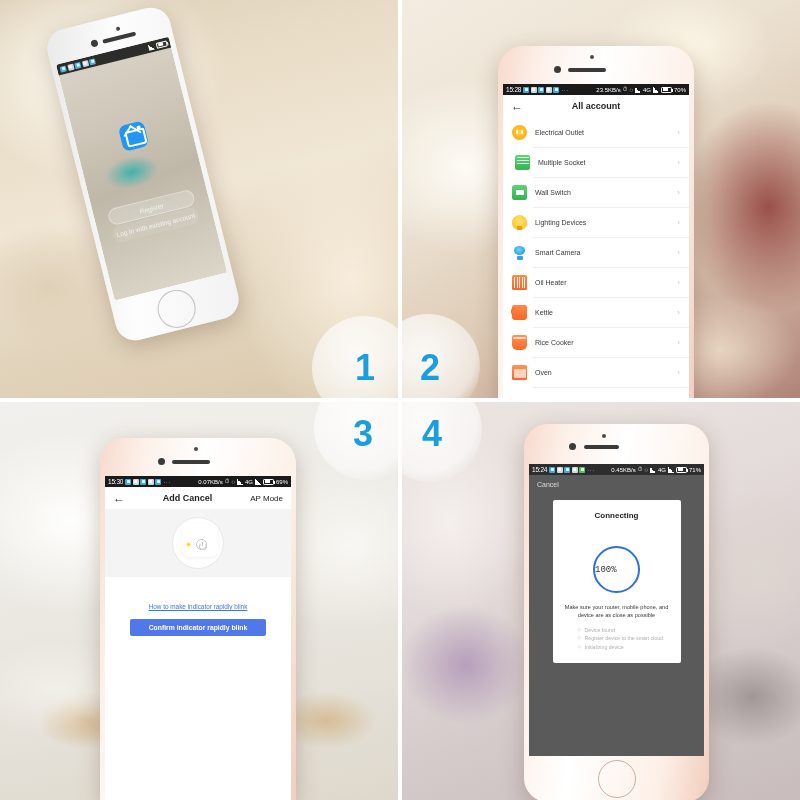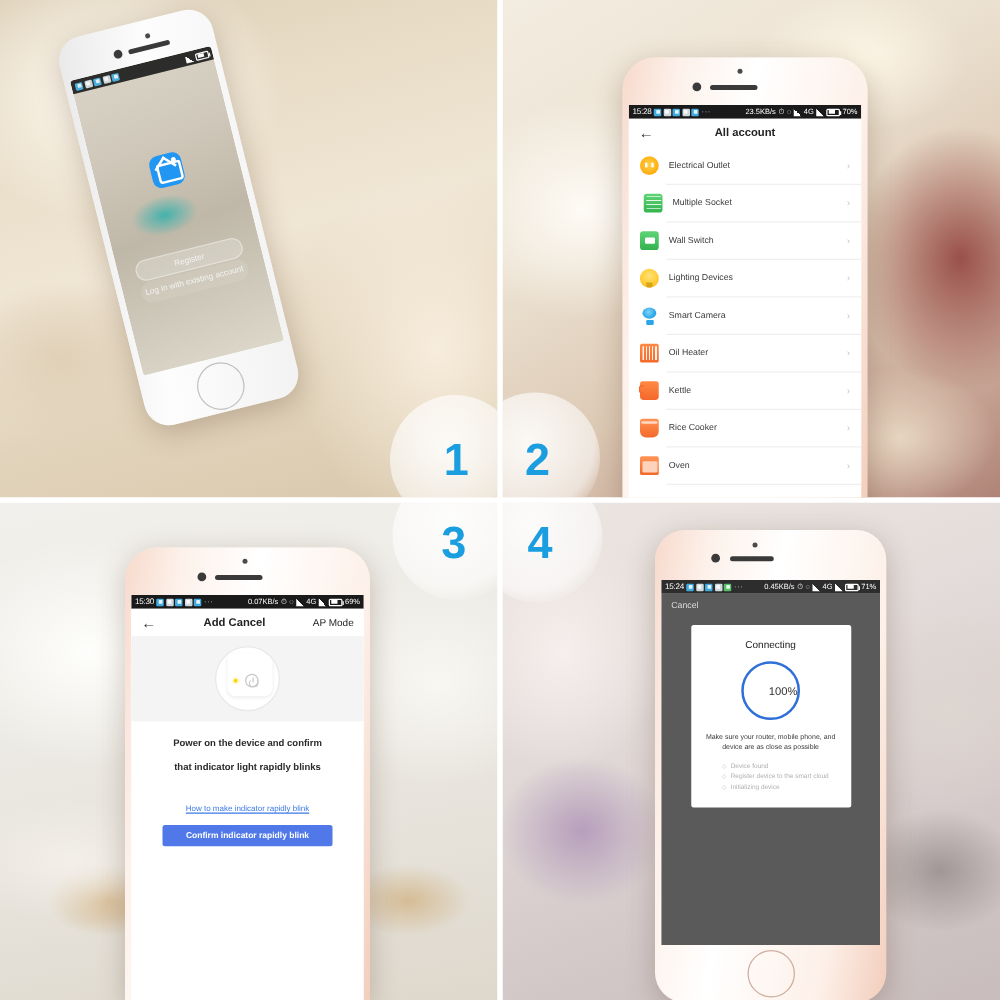--- a/index.html
+++ b/index.html
@@ -167,23 +167,23 @@
                 text-decoration:underline; margin-top:26px; }
   .btn-confirm { display:block; margin:9px auto 0; width:136px; height:17px; line-height:17px;
                  background:#5078e8; color:#fff; font-size:6.8px; font-weight:bold;
                  text-align:center; border-radius:2px; border:none; }
 
   
   .dark { background:#5a5a5a; height:100%; }
   .cancel { font-size:7px; color:#dcdcdc; padding:6px 0 0 8px; }
   .card { margin:12px auto 0; width:128px; background:#fff; border-radius:2px;
           padding:11px 8px 12px; text-align:center; }
-  .card h3 { font-size:8px; color:#222; font-weight:normal; margin-bottom:9px; }
+  .card h3 { font-size:8px; color:#222; font-weight:bold; margin-bottom:26px; }
   .ring { width:47px; height:47px; border-radius:50%; border:2.4px solid #2f6fd8;
-          margin:0 auto 11px; display:flex; align-items:center; justify-content:flex-end; }
+          margin:0 auto 11px; display:flex; align-items:center; justify-content:flex-start;font-family:Liberation Mono, monospace; }
   .ring span { font-size:9px; color:#333; }
   .card .hint { font-size:5.6px; color:#3a3a3a; line-height:1.4; margin-bottom:6px; }
   .steps { list-style:none; font-size:5.2px; color:#b0b0b0; line-height:1.65;
            text-align:left; padding-left:24px; }
   .steps li { position:relative; }
   .steps li::before { content:"◇"; position:absolute; left:-7px; top:0; font-size:4.6px; color:#c4c4c4; }
 
   
   .p1-screen-img { position:absolute; inset:0;
      background:linear-gradient(172deg,#d9d3c6 0%,#cfc8ba 28%,#bfb8a8 55%,#cfc9bb 80%,#ddd7c9 100%); }
@@ -415,24 +415,20 @@
         </div>
 
         <div class="hero">
           <div class="hero-circle">
             <span class="plug-body"></span>
             <span class="led"></span>
             <span class="pwr"></span>
           </div>
         </div>
 
-        <div class="instr">
-          <p>Power on the device and confirm</p>
-          <p>that indicator light rapidly blinks</p>
-        </div>
 
         <a class="link-blink">How to make indicator rapidly blink</a>
         <button class="btn-confirm">Confirm indicator rapidly blink</button>
       </div>
     </div>
 
     <div class="badge-halo"></div>
     <div class="badge-num">3</div>
   </div>
 

